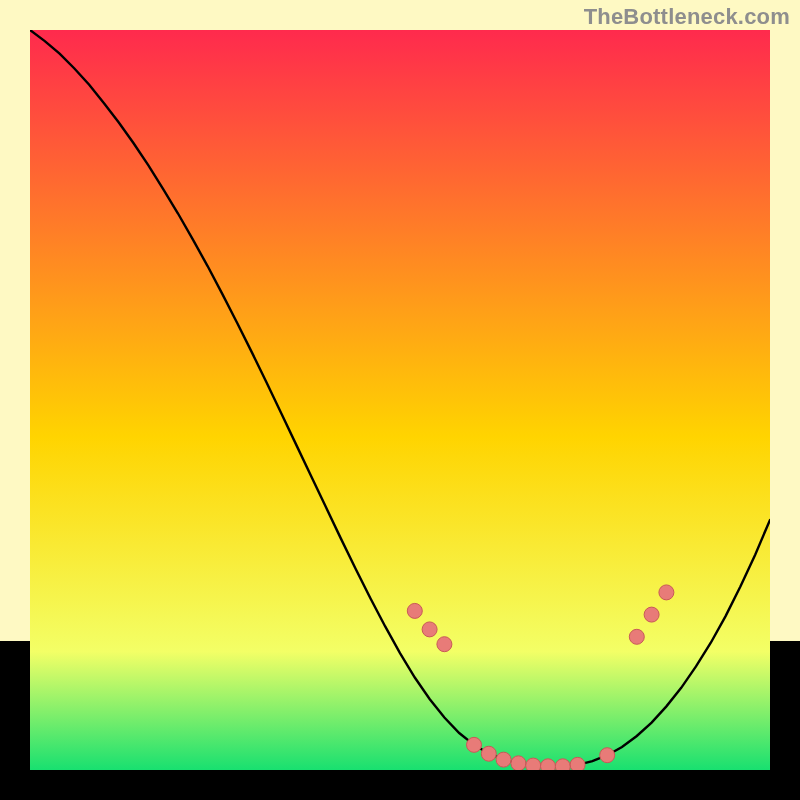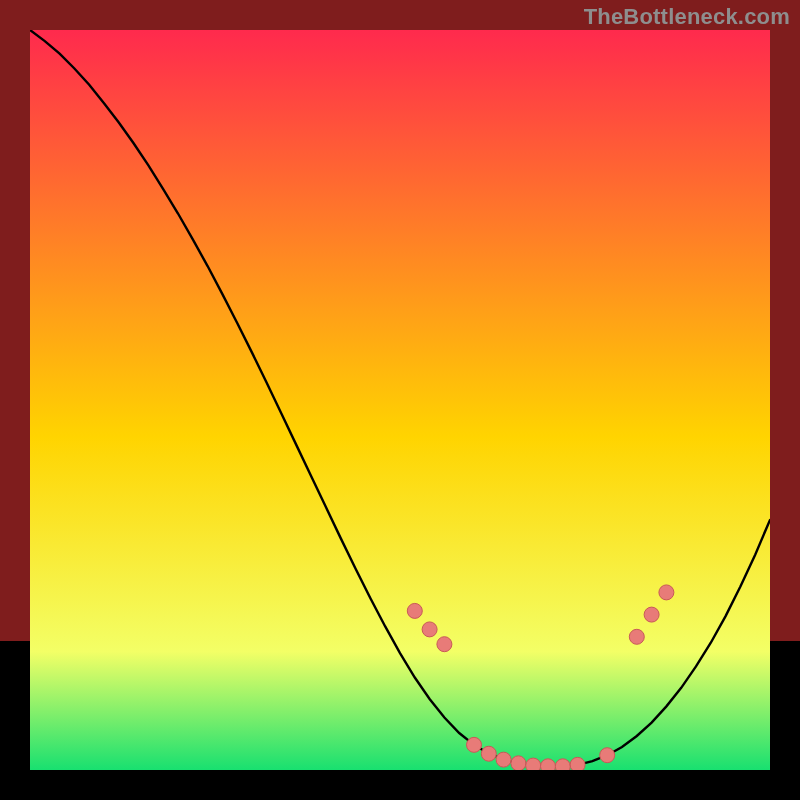--- a/index.html
+++ b/index.html
@@ -1,17 +1,17 @@
 <!DOCTYPE html>
 <html><head>
 <meta charset="utf-8">
 <style>
   * { margin: 0; padding: 0; box-sizing: border-box; }
   html, body { width: 800px; height: 800px; overflow: hidden; background: #000; }
-  .frame { position: relative; width: 800px; height: 641px; background: #7f1d1d; }
+  .frame { position: relative; width: 800px; height: 641px; background: #fef9c3; }
   .attribution {
     position: absolute;
     top: 4px; right: 10px;
     font-family: Arial, Helvetica, sans-serif;
     font-size: 22px;
     font-weight: 600;
     color: #8e8e8e;
     letter-spacing: 0.2px;
   }
   .plot-wrap {

